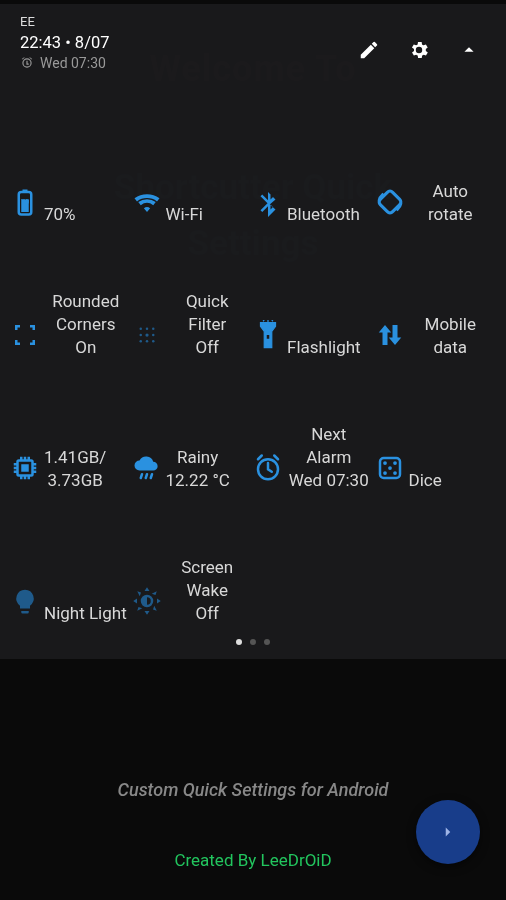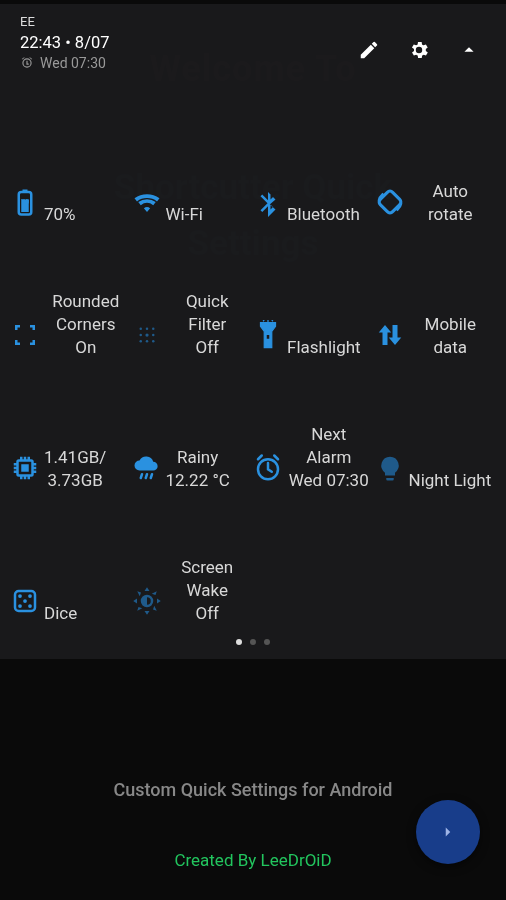--- a/index.html
+++ b/index.html
@@ -17,21 +17,21 @@
     top: 0; left: 0; width: 100%; height: 100%;
     display: flex;
     flex-direction: column;
     align-items: center;
     padding-top: 48px;
     z-index: 0;
   }
   .bg-welcome { color: #3a2020; font-size: 36px; font-weight: 700; letter-spacing: 1px; }
   .bg-title { color: #1a2f45; font-size: 35px; font-weight: 700; margin-top: 70px; text-align: center; line-height: 1.6; }
   .bg-bottom { position: absolute; bottom: 0; left:0; right:0; display:flex; flex-direction:column; align-items:center; padding-bottom: 30px;}
-  .bg-sub { color: #888; font-size: 18px; font-weight: 500; margin-top: 4px; }
+  .bg-sub { color: #888; font-size: 18px; font-weight: 500; margin-top: 4px; font-style: italic; }
   .bg-author { color: #22c55e; font-size: 17px; margin-top: 50px; }
   .shade {
     position: absolute;
     top: 4px; left: 0; right: 0;
     height: 655px;
     background: rgba(26,26,28,0.96);
     z-index: 5;
     display: flex;
     flex-direction: column;
   }
@@ -273,44 +273,44 @@
             <path d="M12 8v5l3 2M4 5L7 2M20 5l-3-3" stroke="#2a91e0" stroke-width="2" fill="none" stroke-linecap="round"></path>
           </svg>
       </div>
       <div class="tile-label">Next Alarm
 Wed 07:30</div>
     </div>
 
 
     <div class="tile">
       <div class="tile-icon-wrap">
-        <svg class="tile-icon" viewBox="0 0 24 24" style="fill:#1f5a8a">
-            <path d="M12 3a7 7 0 00-4 12.7V18h8v-2.3A7 7 0 0012 3zm-3 17h6v1a1 1 0 01-1 1h-4a1 1 0 01-1-1z"></path>
-          </svg>
-      </div>
-      <div class="tile-label">Night Light</div>
-    </div>
-
-    <div class="tile">
-      <div class="tile-icon-wrap">
         <svg class="tile-icon" viewBox="0 0 24 24">
             <rect x="4" y="4" width="16" height="16" rx="3" fill="none" stroke="#2a91e0" stroke-width="2"></rect>
             <circle cx="8" cy="8" r="1.5" fill="#2a91e0"></circle>
             <circle cx="16" cy="8" r="1.5" fill="#2a91e0"></circle>
             <circle cx="8" cy="16" r="1.5" fill="#2a91e0"></circle>
             <circle cx="16" cy="16" r="1.5" fill="#2a91e0"></circle>
             <circle cx="12" cy="12" r="1.5" fill="#2a91e0"></circle>
           </svg>
       </div>
       <div class="tile-label">Dice</div>
     </div>
 
     <div class="tile">
       <div class="tile-icon-wrap">
         <svg class="tile-icon" viewBox="0 0 24 24" style="fill:#1f5a8a">
+            <path d="M12 3a7 7 0 00-4 12.7V18h8v-2.3A7 7 0 0012 3zm-3 17h6v1a1 1 0 01-1 1h-4a1 1 0 01-1-1z"></path>
+          </svg>
+      </div>
+      <div class="tile-label">Night Light</div>
+    </div>
+
+    <div class="tile">
+      <div class="tile-icon-wrap">
+        <svg class="tile-icon" viewBox="0 0 24 24" style="fill:#1f5a8a">
             <path d="M12 7a5 5 0 100 10 5 5 0 000-10zm0 2a3 3 0 110 6zM12 1l2 3h-4zM12 23l-2-3h4zM1 12l3-2v4zM23 12l-3 2v-4zM4.2 4.2l3 1-1 3zM19.8 19.8l-3-1 1-3zM19.8 4.2l-1 3-3-1zM4.2 19.8l1-3 3 1z"></path>
           </svg>
       </div>
       <div class="tile-label">Screen Wake
 Off</div>
     </div>
 
   </div>
 
   <div class="page-dots">

